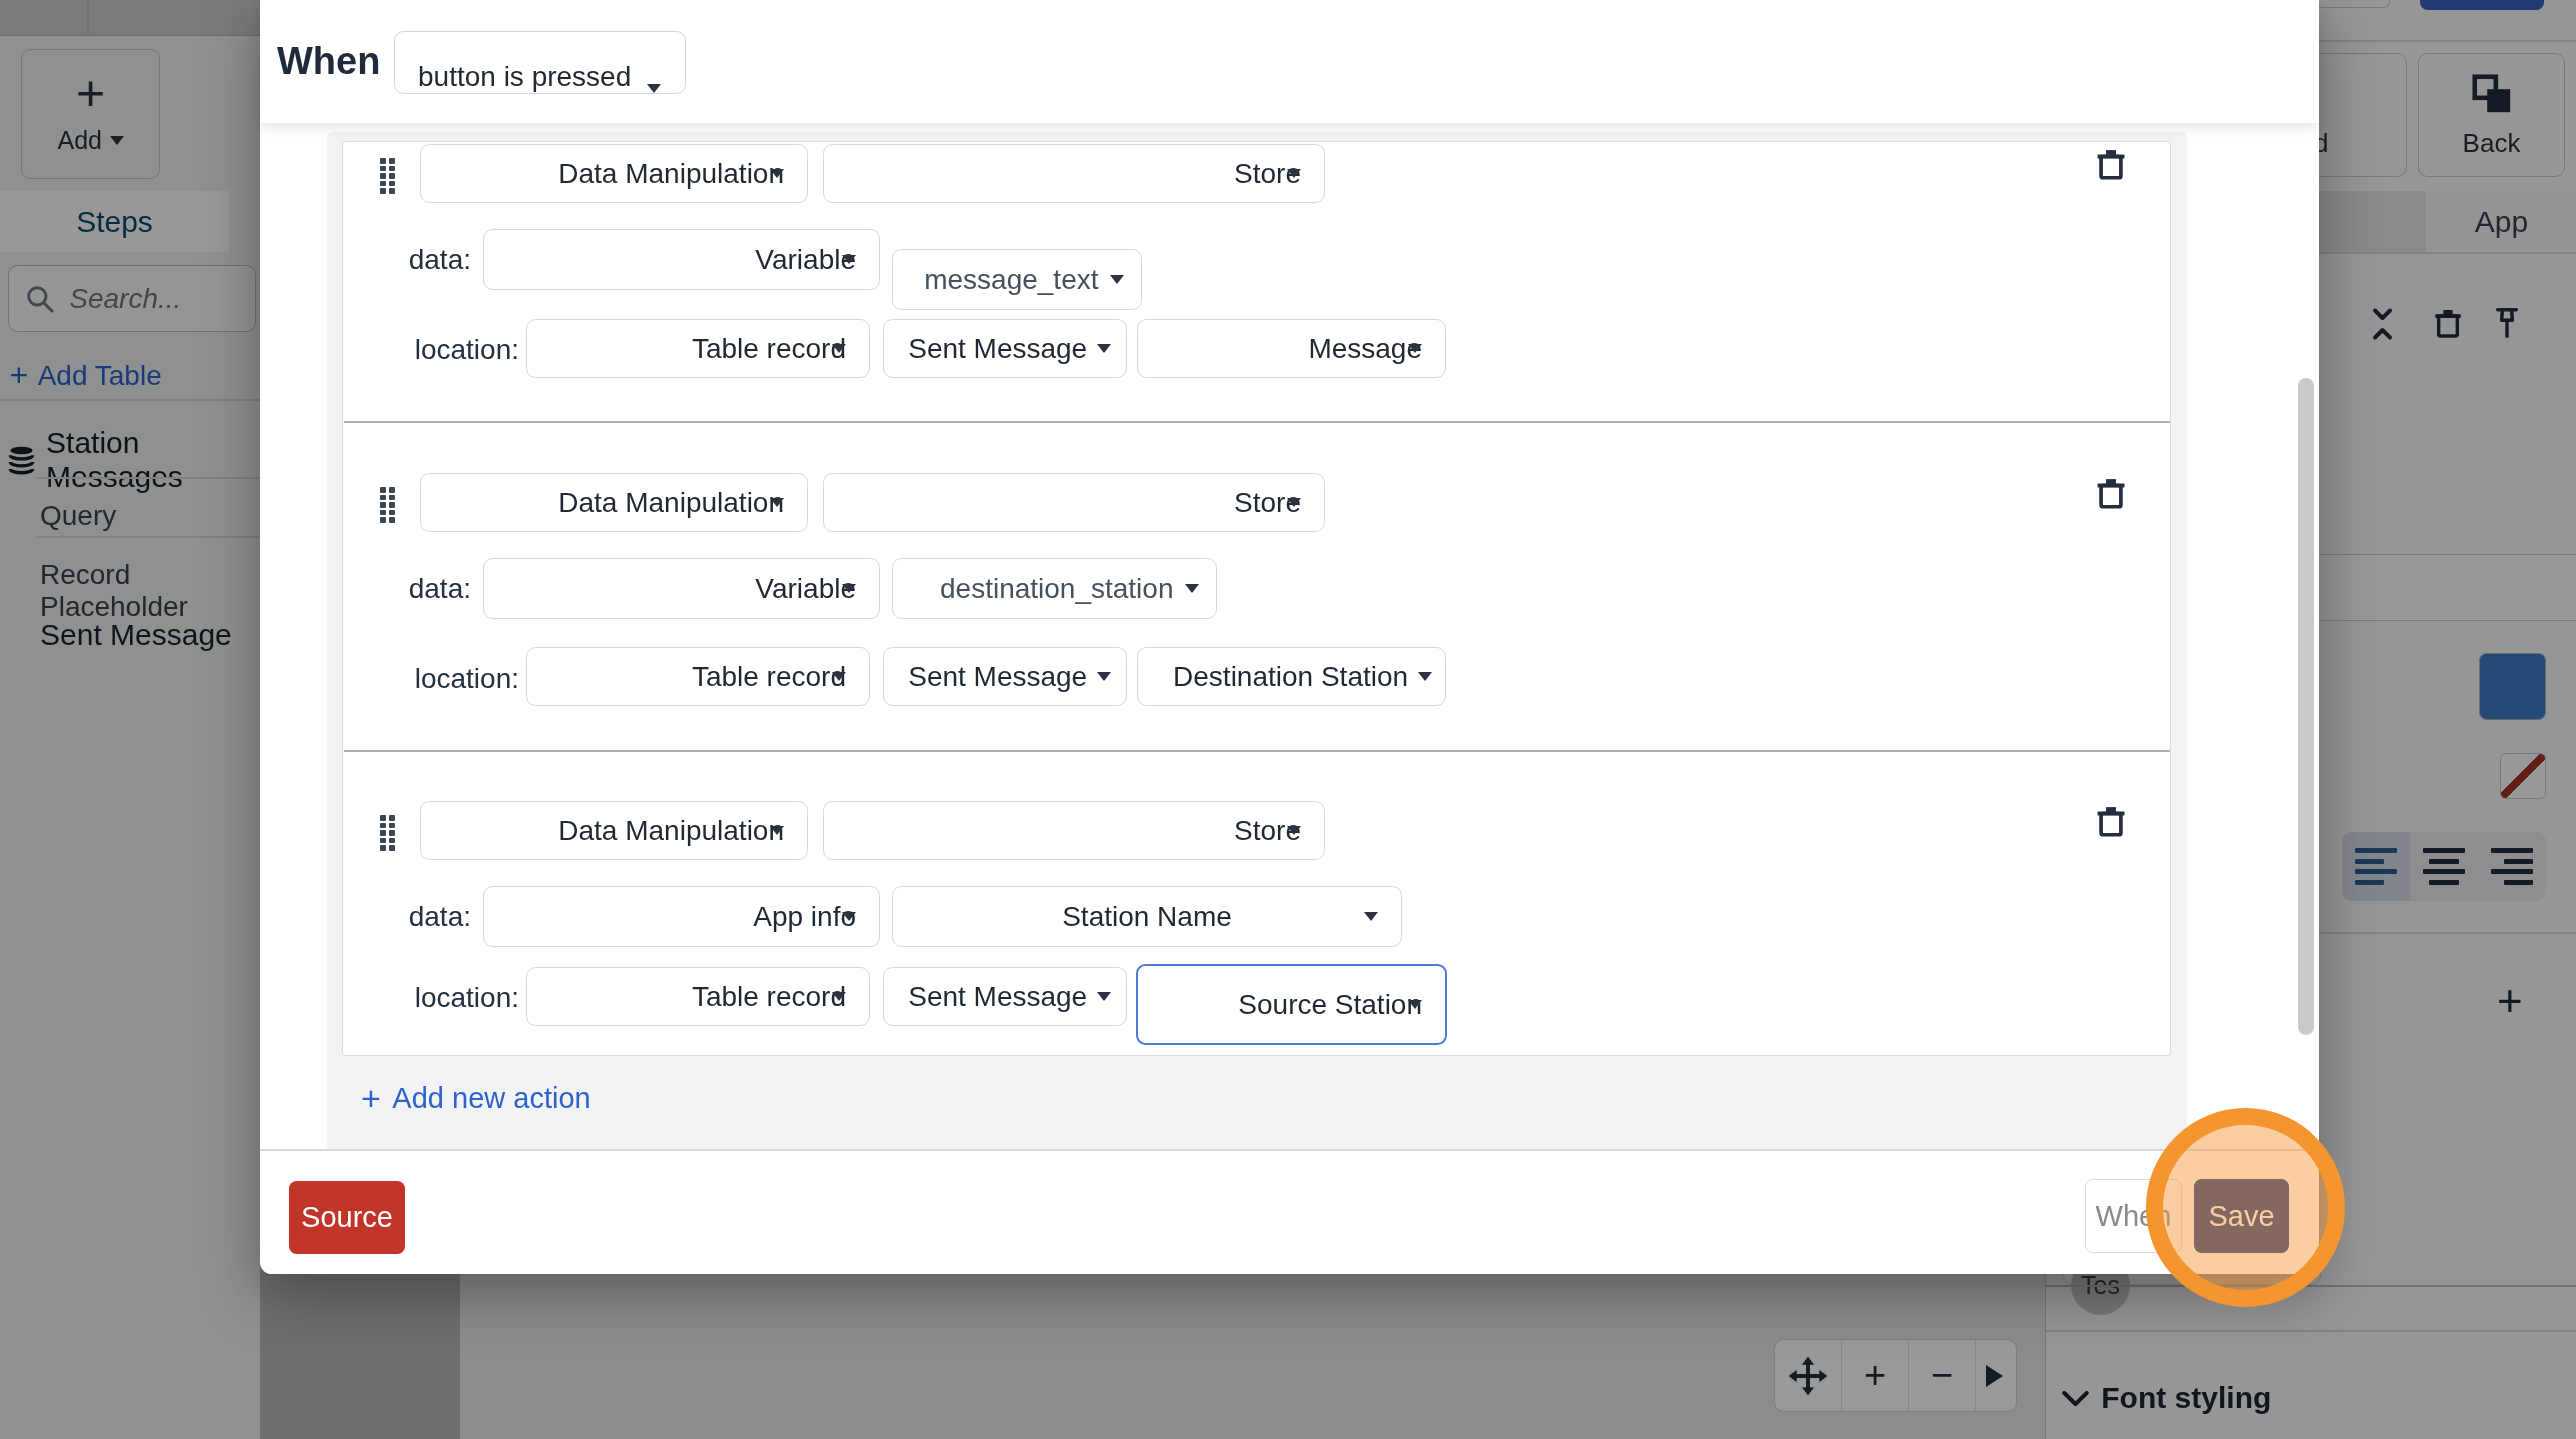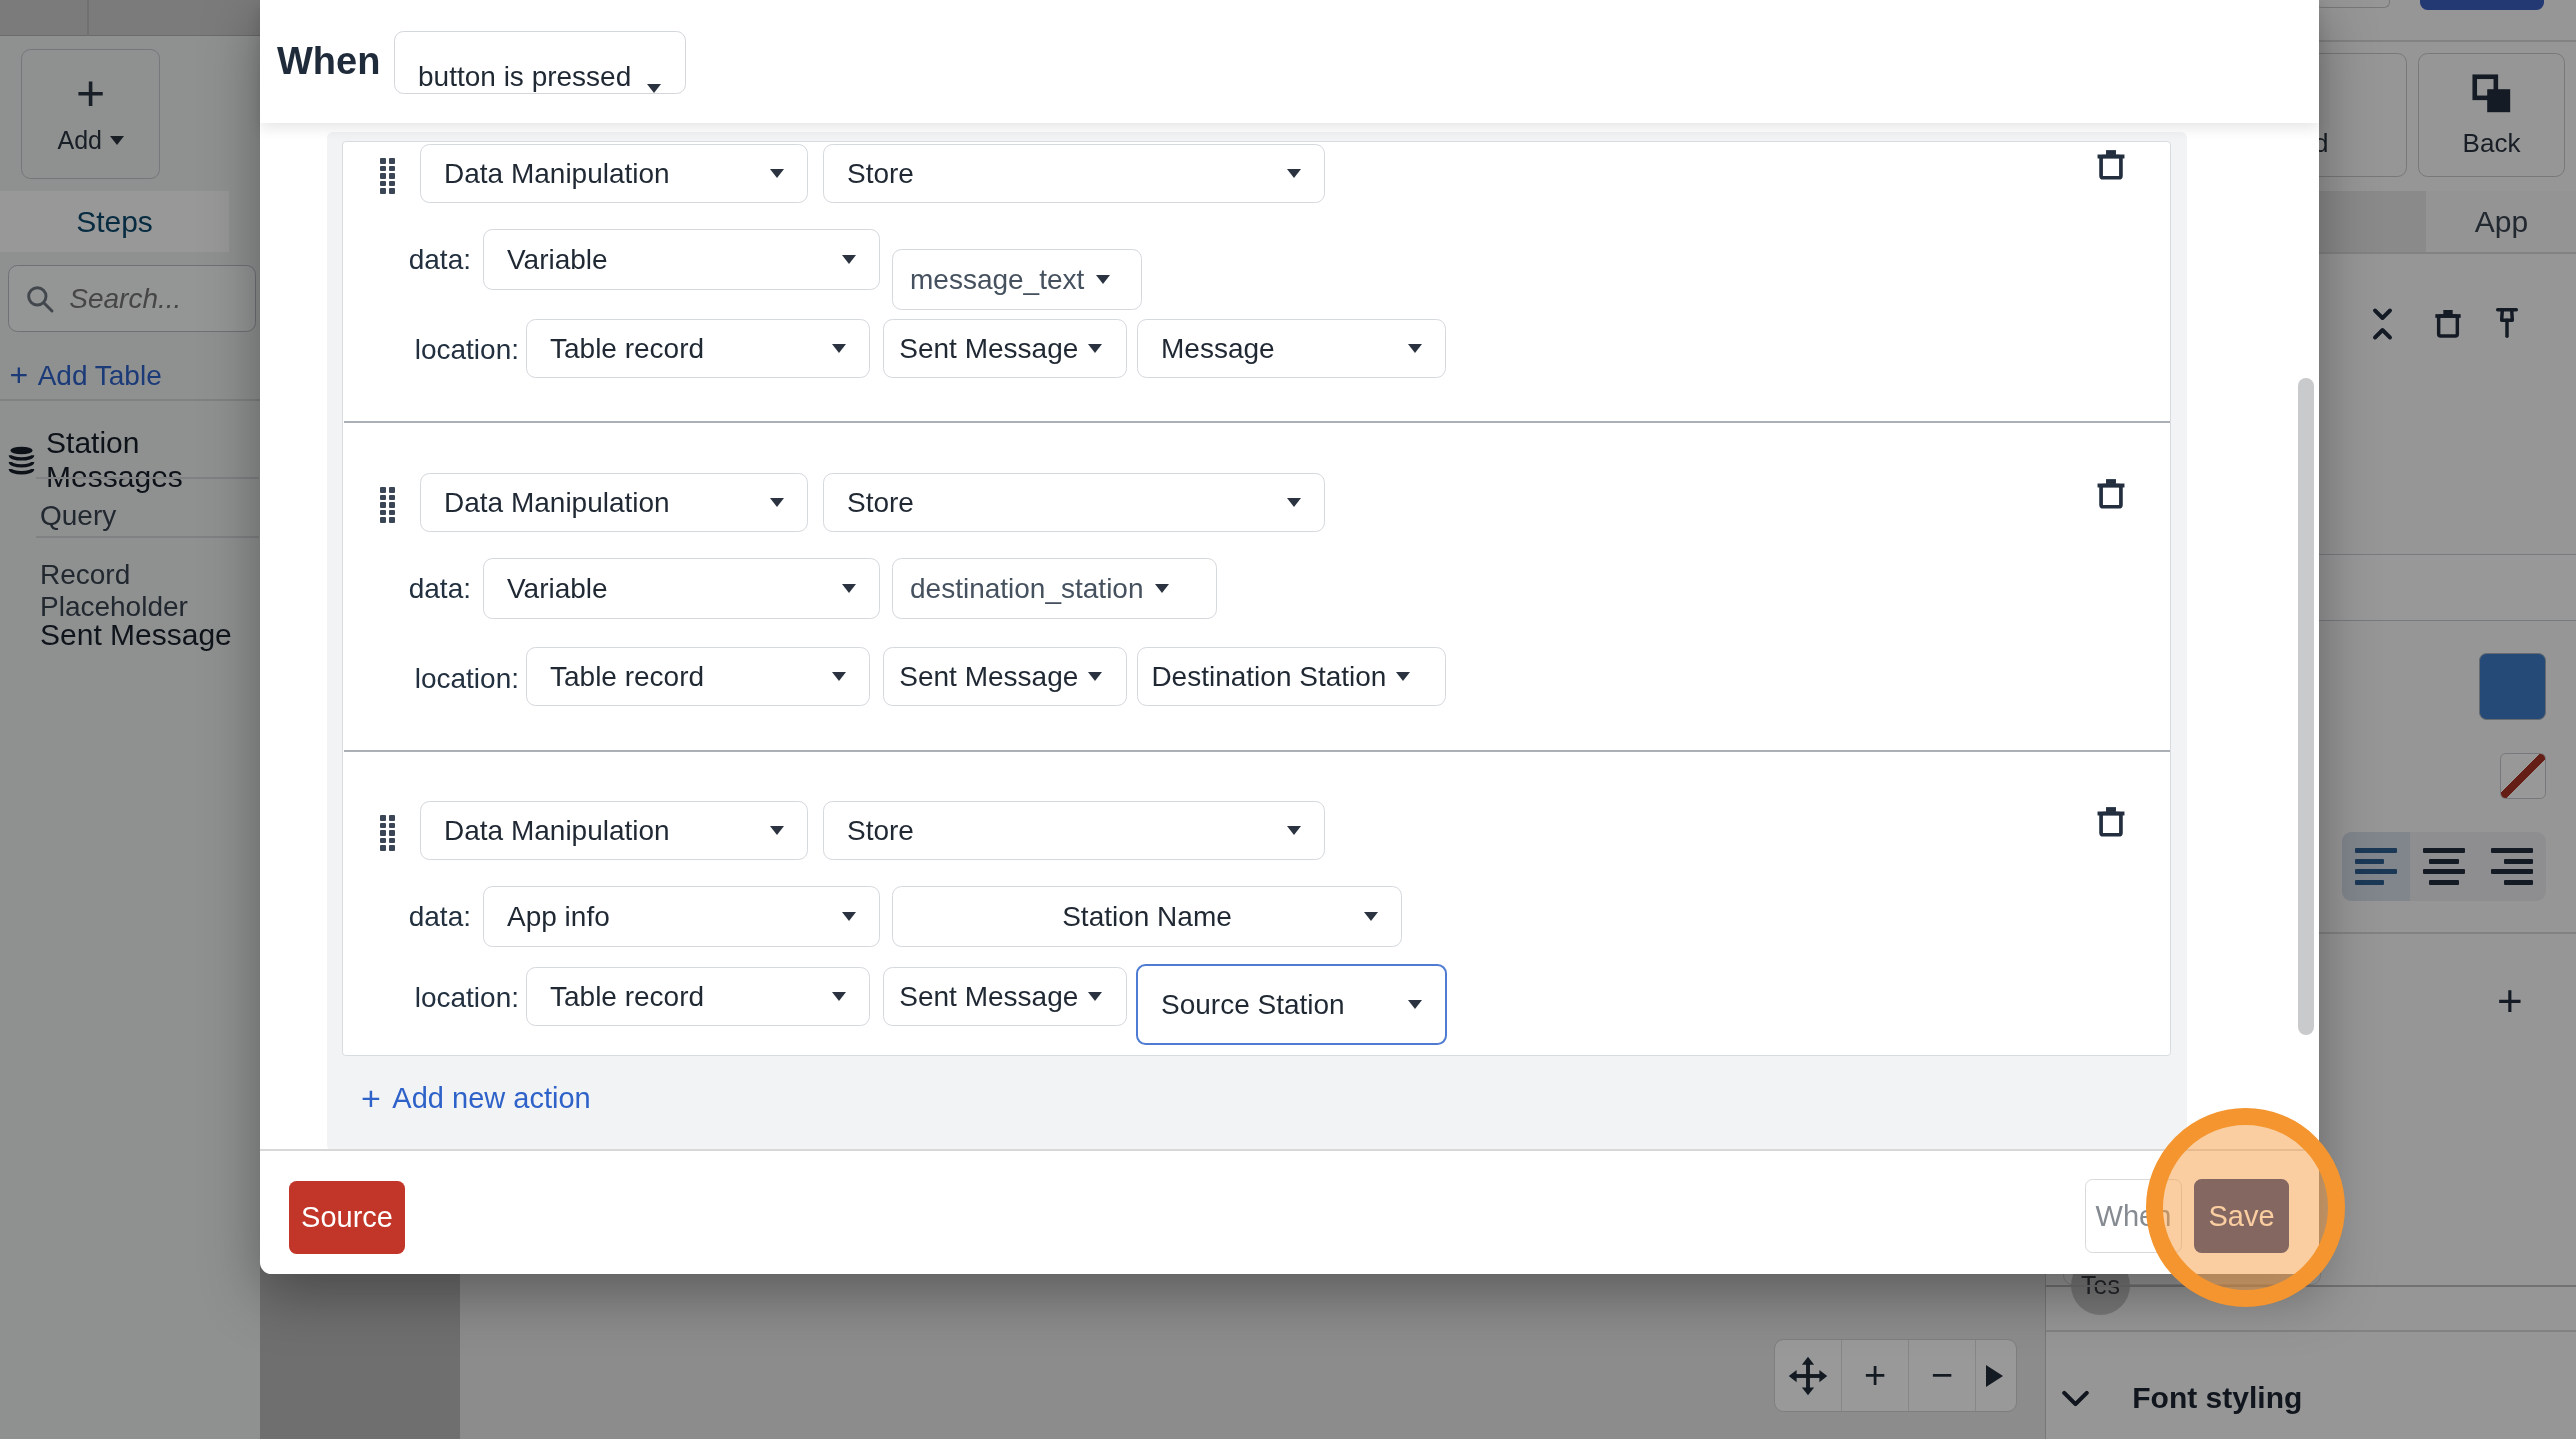--- a/index.html
+++ b/index.html
@@ -54,42 +54,42 @@
   .bars { width:42px; display:flex; flex-direction:column; gap:5.7px; }
   .bars .b { height:4.8px; background:#242e3c; border-radius:1px; }
   .bars.blue .b { background:#2d5e92; }
   .bars.left .b.short { width:70%; align-self:flex-start; }
   .bars.center .b.short { width:70%; align-self:center; }
   .bars.right .b.short { width:70%; align-self:flex-end; }
   .rp-plus { position:absolute; left:451px; top:976px; font-size:44px; color:#232e3f; }
   .partial-pill { position:absolute; left:17px; top:1237px; width:258px; height:48px; background:#fdfdfd; border:1.9px solid #d9d9d9; border-radius:9.5px; }
   .partial-circle { position:absolute; left:25px; top:1256px; width:59px; height:59px; border-radius:50%; background:#c9c9c9;
     display:flex; align-items:center; justify-content:center; font-size:25px; color:#3a3f46; overflow:hidden; }
-  .fontstyling { position:absolute; left:0; top:1356px; width:531px; height:84px; display:flex; align-items:center; gap:42px; padding-left:15.3px; }
+  .fontstyling { position:absolute; left:0; top:1356px; width:531px; height:84px; display:flex; align-items:center; gap:11px; padding-left:15.3px; }
   .fontstyling .label { font-size:30px; font-weight:700; color:#1d2633; }
   .topright-blue { position:absolute; left:374px; top:0; width:124px; height:9.5px; background:#3b5fc1; border-radius:0 0 7.6px 7.6px; }
   .topright-sliver { position:absolute; left:270px; top:0; width:74px; height:7.6px; border:1.9px solid #c9c9c9; border-top:none; border-radius:0 0 5.7px 5.7px; }
 
   
   .dim { position:absolute; inset:0; background:rgba(0,0,0,0.40); z-index:10; }
 
   
   .modal { position:absolute; left:260px; top:0; width:2059px; height:1274px; background:#ffffff; z-index:20;
     border-radius:0 0 11.5px 11.5px; box-shadow:0 19px 57px rgba(0,0,0,0.35); }
   .mheader { position:absolute; left:0; top:0; width:100%; height:123px; background:#fff; box-shadow:0 5.7px 13.4px rgba(0,0,0,0.10); z-index:3; }
   .when { position:absolute; left:17px; top:40px; font-size:38px; font-weight:700; color:#1f2b3a; }
   .trigger-dd { position:absolute; left:134px; top:31px; width:292px; height:63px; border:1.9px solid #d3d7db; border-radius:9.5px;
     display:flex; align-items:flex-end; padding:0 23px; gap:15.3px; font-size:28px; color:#1f2833; background:#fff; }
 
   .graypanel { position:absolute; left:67px; top:132px; width:1860px; height:1019px; background:#f1f3f5; border-radius:5.7px; }
   .rowbox { position:absolute; left:82px; top:141px; width:1829px; height:915px; background:#ffffff; border:1.9px solid #d8dce0; border-radius:3.8px; }
   .rowdiv { position:absolute; left:84px; width:1826px; height:1.9px; background:#aab0b5; }
 
   .dd { position:absolute; background:#fff; border:1.9px solid #d5d9dd; border-radius:9.5px; display:flex; align-items:center;
-    padding:0 23px; font-size:28px; color:#1f2833; }
+    padding:0 23px; font-size:28px; color:#1f2833;justify-content:flex-end; }
   .dd .caret-r { position:absolute; right:23px; }
   .dd.focused { border:2.9px solid #4f7cd2; }
   .dd.valtext { color:#45515e; }
   .caret { width:0; height:0; border-left:9.5px solid transparent; border-right:9.5px solid transparent; border-top:11.5px solid #2a333f; flex:none; }
   .caret.sm { border-left-width:7.6px; border-right-width:7.6px; border-top-width:9.5px; }
   .flabel { position:absolute; text-align:right; font-size:28px; color:#22303f; }
   .handle { position:absolute; width:21px; height:34px; display:grid; grid-template-columns:repeat(2,5.7px); grid-auto-rows:5.7px; gap:1.9px 3.8px; }
   .handle span { background:#3a4656; border-radius:1px; }
   .trashbtn { position:absolute; width:36px; height:40px; display:flex; align-items:center; justify-content:center; }
 

